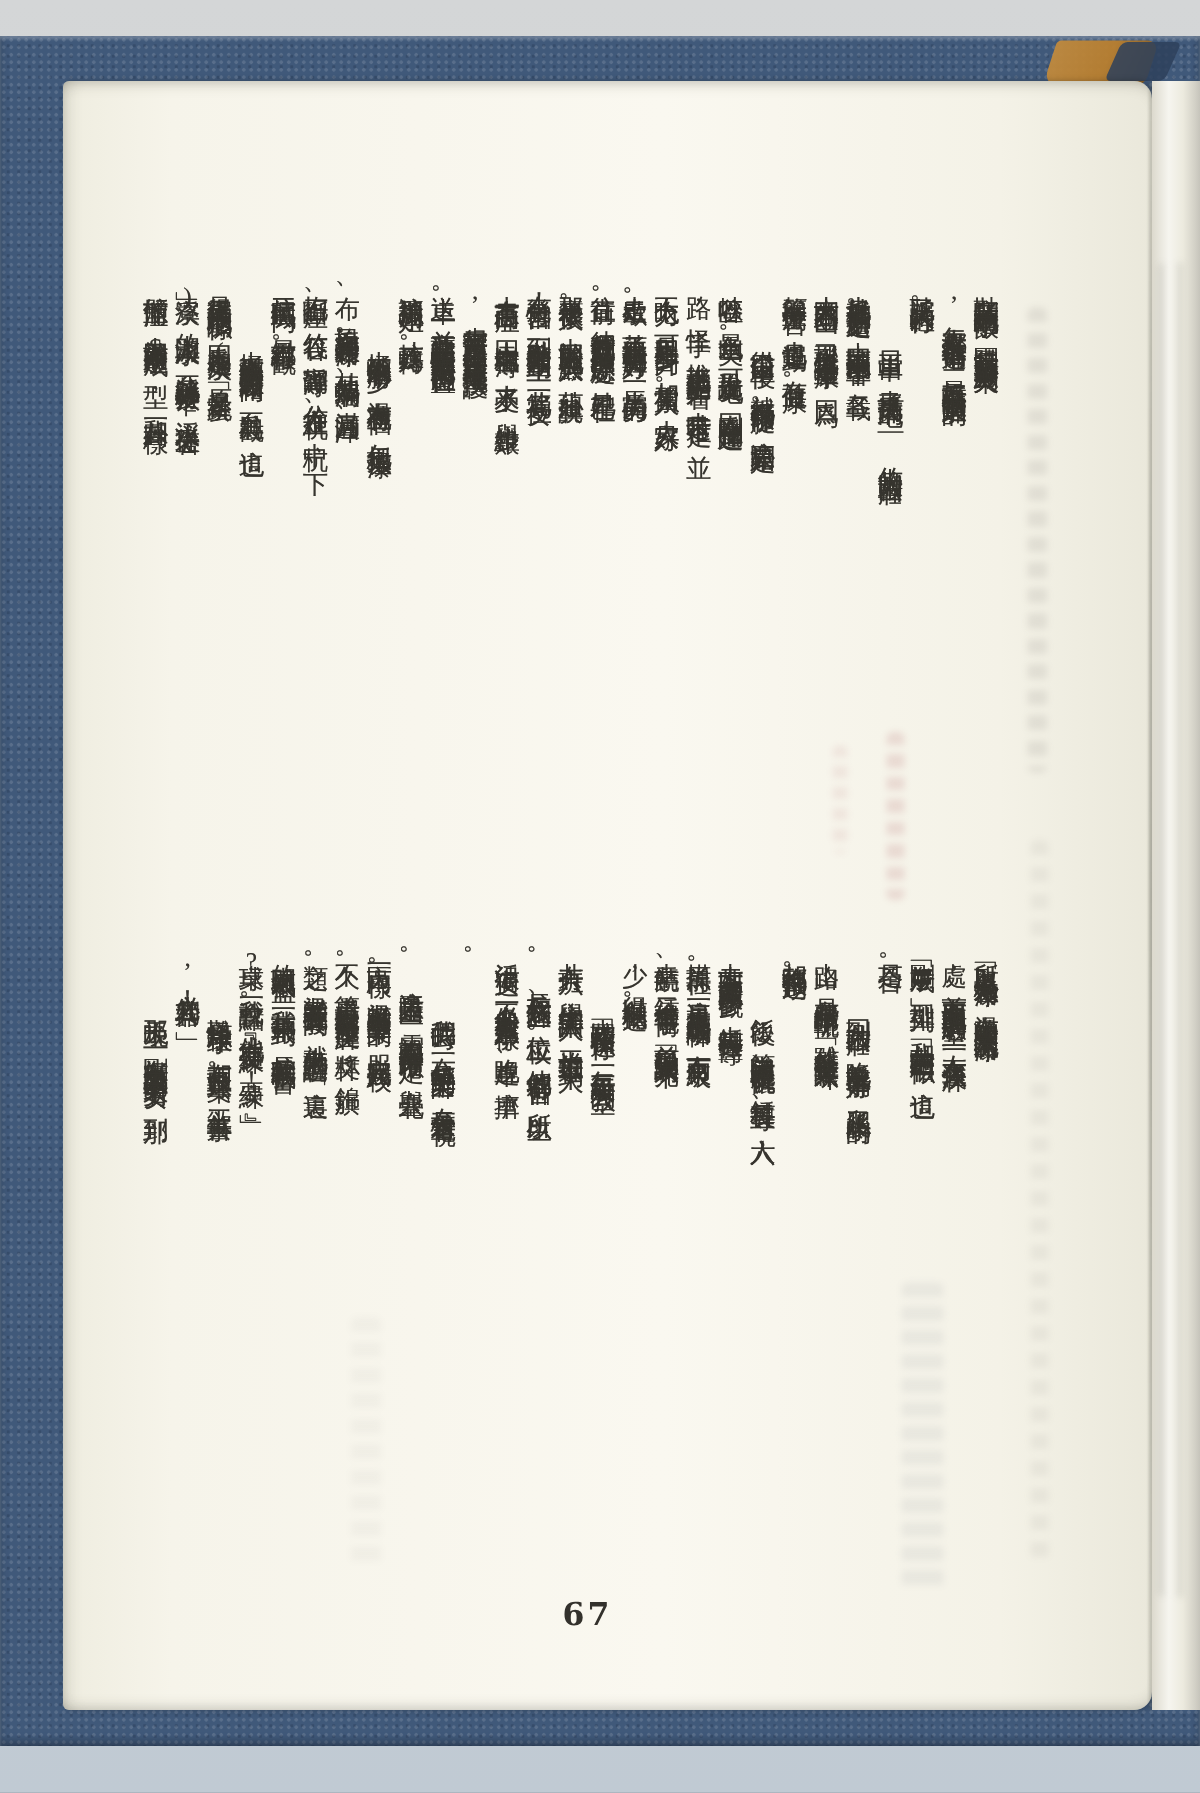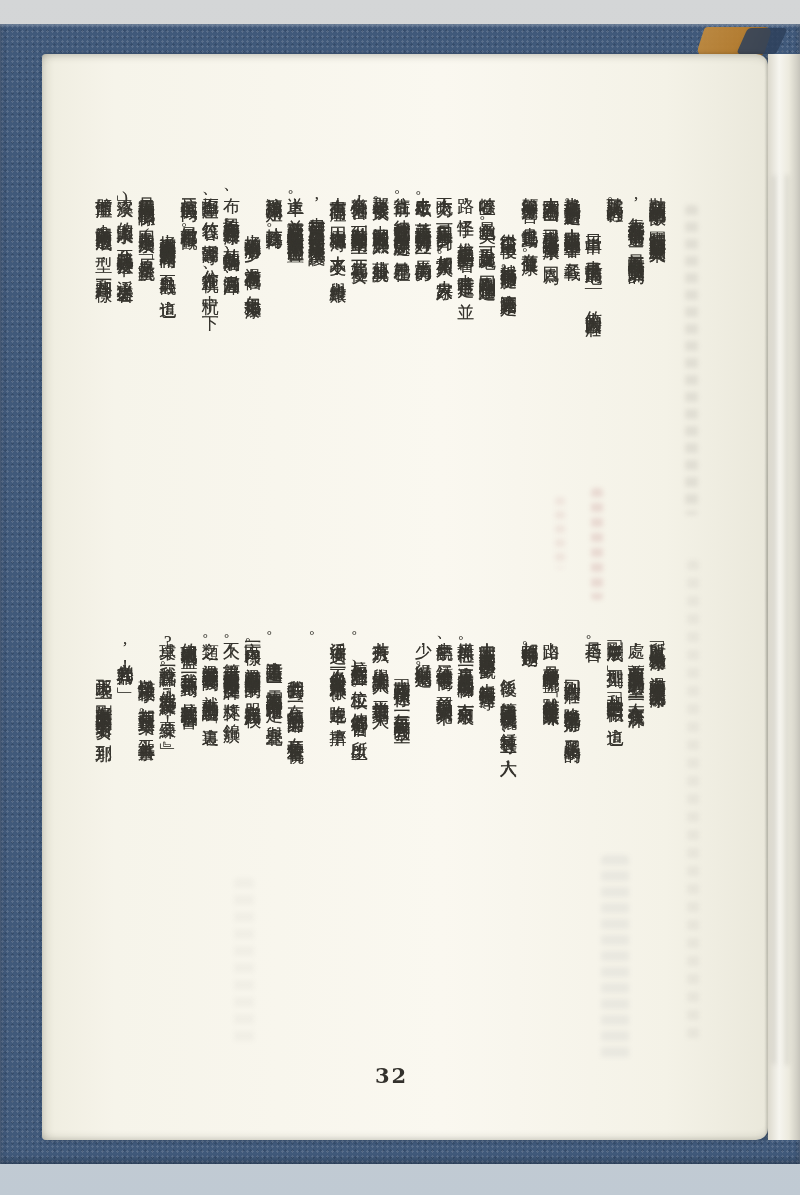--- a/index.html
+++ b/index.html
@@ -105,15 +105,15 @@
   <div class="ghost g2"></div>
   <div class="ghost g3"></div>
   <div class="ghost g4"></div>
   <div class="ghost g5"></div>
   <div class="ghost g6"></div>
 
   <div class="vblock vblock-top"><div class="col">鞋店老闆請她們吃中飯了。團體行動必須要顧慮到大衆</div><div class="col">,每人都要在行前準備週全,最好不要臨時缺這買那的</div><div class="col">耽誤了衆人的行程。</div><div class="col">　　日正當中,車子抵達目的地——竹山的大鞍山莊,</div><div class="col">也就是我們膳宿之處。由山莊換乘兩輛小客車,各載二</div><div class="col">十來人開到登山口,司機先生說這是「健康車」,因爲</div><div class="col">顛簸得十分厲害,也是運動,有益健康。</div><div class="col">　　從登山口下車後,就得勞動兩條腿了。這裏開始是</div><div class="col">峽谷區,景色幽美。可說是處女地,因爲剛剛在闢建道</div><div class="col">路,怪手,推土機正起勁的工作着。去時是往下走,並</div><div class="col">不太吃力,可是回程步步高升,却相當累人。大家只好</div><div class="col">走走歇歇。莊秀子小姐畢竟年輕脚力好,一馬當先的勇</div><div class="col">往直前。待我們走到五叉路口的涼亭休息處,她早已在</div><div class="col">那裏等候很久了。由於深山野地四顧無人,莊小姐說眞</div><div class="col">有幾分害怕!到五點鐘大夥才回到車上,北管局一位女</div><div class="col">士患有高山症,因山上空氣稀薄,人受不了,舉步維艱</div><div class="col">,幸得何耀南及另一位工作同仁葉耀金兩位先生攙扶護</div><div class="col">送上車。並商請原在駕駛室的楊紫英小姐把前座的位置</div><div class="col">讓給那位周小姐,才較爲好轉。</div><div class="col">　　太極峽谷的名勝不少,瀑布就有三個,包括太極瀑</div><div class="col">布、旋風瀑布和彩虹瀑布。其他如蝙蝠洞、滿月圓潭、</div><div class="col">抱石斷崖、竹筏谷、寗靜湖等,分佈在上杭、中杭、下</div><div class="col">杭三個區域內,景緻都很可觀。</div><div class="col">　　太極瀑布的水勢與彩虹瀑布相同,至爲壯觀,這也</div><div class="col">是得天獨厚的地形關係。因爲加走寮溪(原音是「跳蚤</div><div class="col">」寮溪)的上游溪水,至此溪牀變得狹窄,溪水盡從岩</div><div class="col">壁傾注而下,由於瀑布的水道成S型,和八卦圖一樣,</div></div>
 
   <div class="vblock vblock-bottom"><div class="col">所以取名爲「太極瀑布」。瀑布的岩壁除了水流的瀑布</div><div class="col">處,前面有兩塊節理明顯的岩壁,一左一右夾住溪牀,</div><div class="col">剛好成了「〓」型排列,和八卦中的「☰」相似,這也</div><div class="col">是巧合。</div><div class="col">　　回到大鞍山莊,晚飯業已準備好了,爬了幾小時的</div><div class="col">山路,是有些饑腸轆轆了,雖然「盤餐市遠無兼味」,</div><div class="col">却都吃得很起勁。</div><div class="col">　　飯後,筆者隨同饒處長伉儷、鍾科長等五、六人,</div><div class="col">去山莊左下方的大鞍國民小學參觀,由鍾科長作嚮導,</div><div class="col">摸黑前往。這裏是一條直直的山坡階梯,有兩百來級,</div><div class="col">幸虧饒、鍾二位備有手電筒,前後晃動讓人「叨光」不</div><div class="col">少,得以順利抵達。</div><div class="col">　　大鞍國校相當「迷你」,每一年級只有一間敎室,</div><div class="col">共有六班,學生總計六十四人,平均每班還不到十一人</div><div class="col">。校長和六位老師、一位校工。他們都有宿舍,所以生</div><div class="col">活很安適,不必像一般公敎人員那樣早,晚趕車、擠車</div><div class="col">。</div><div class="col">　　我們去時,有一位年輕的梁老師,在校長室看電視</div><div class="col">。這裏雖是山區,電視的畫面却十分清晰穩定,與臺北</div><div class="col">市區內一樣。梁老師是臺中師專畢業的,服完兵役回校</div><div class="col">不久。筆者環顧校長室內有好幾十座獎牌、獎杯、錦旗</div><div class="col">之類。梁老師看我正要發問,就先主動的說道:「這裏</div><div class="col">的桌球風氣很盛,我當年一來報到,校長就問我會不會</div><div class="col">桌球?我說會一點。他就交待『要練!要練!』」</div><div class="col">　　難怪學校雖小,却有兩張乒乓球桌。「工欲善其事</div><div class="col">,必先利其器!」</div><div class="col">　　那天晚上,剛好有東海大學的二十來名男女,到那</div></div>
 
-  <div class="page-num">32</div>
+  <div class="page-num">67</div>
 
 </div>
 
 </body></html>

